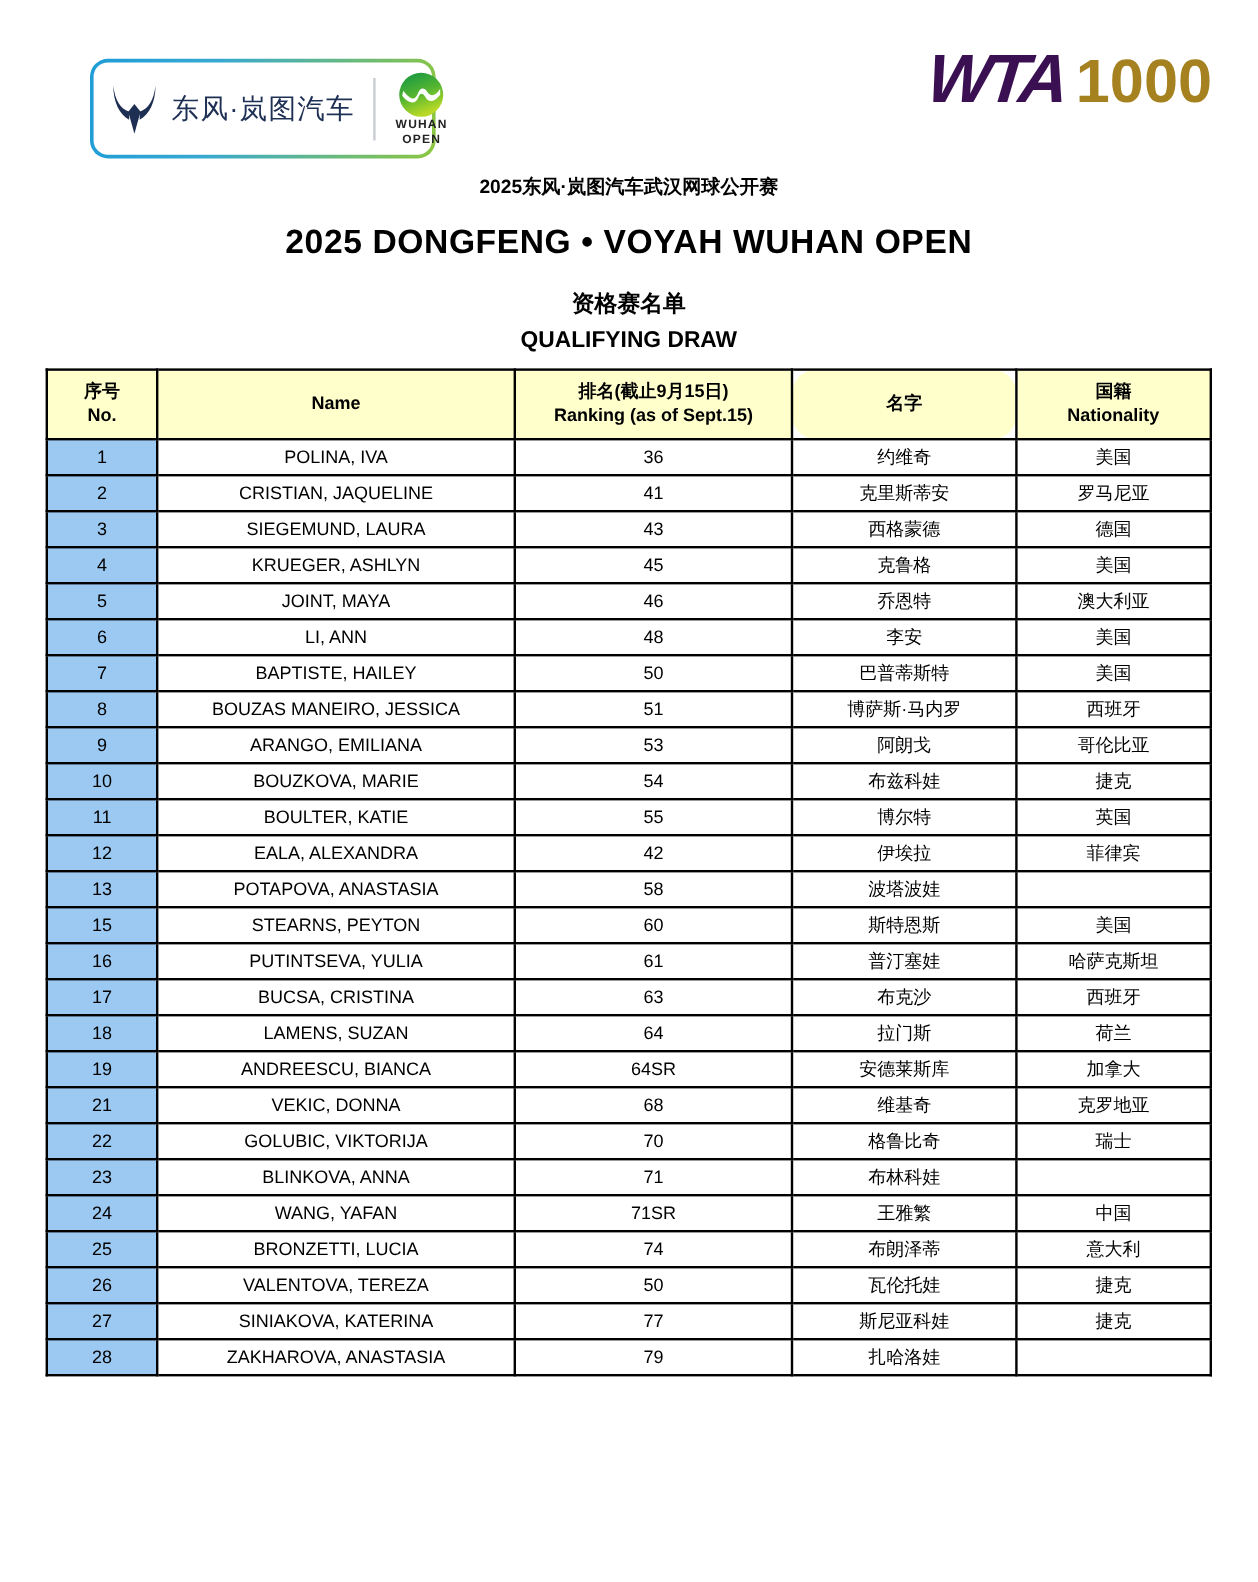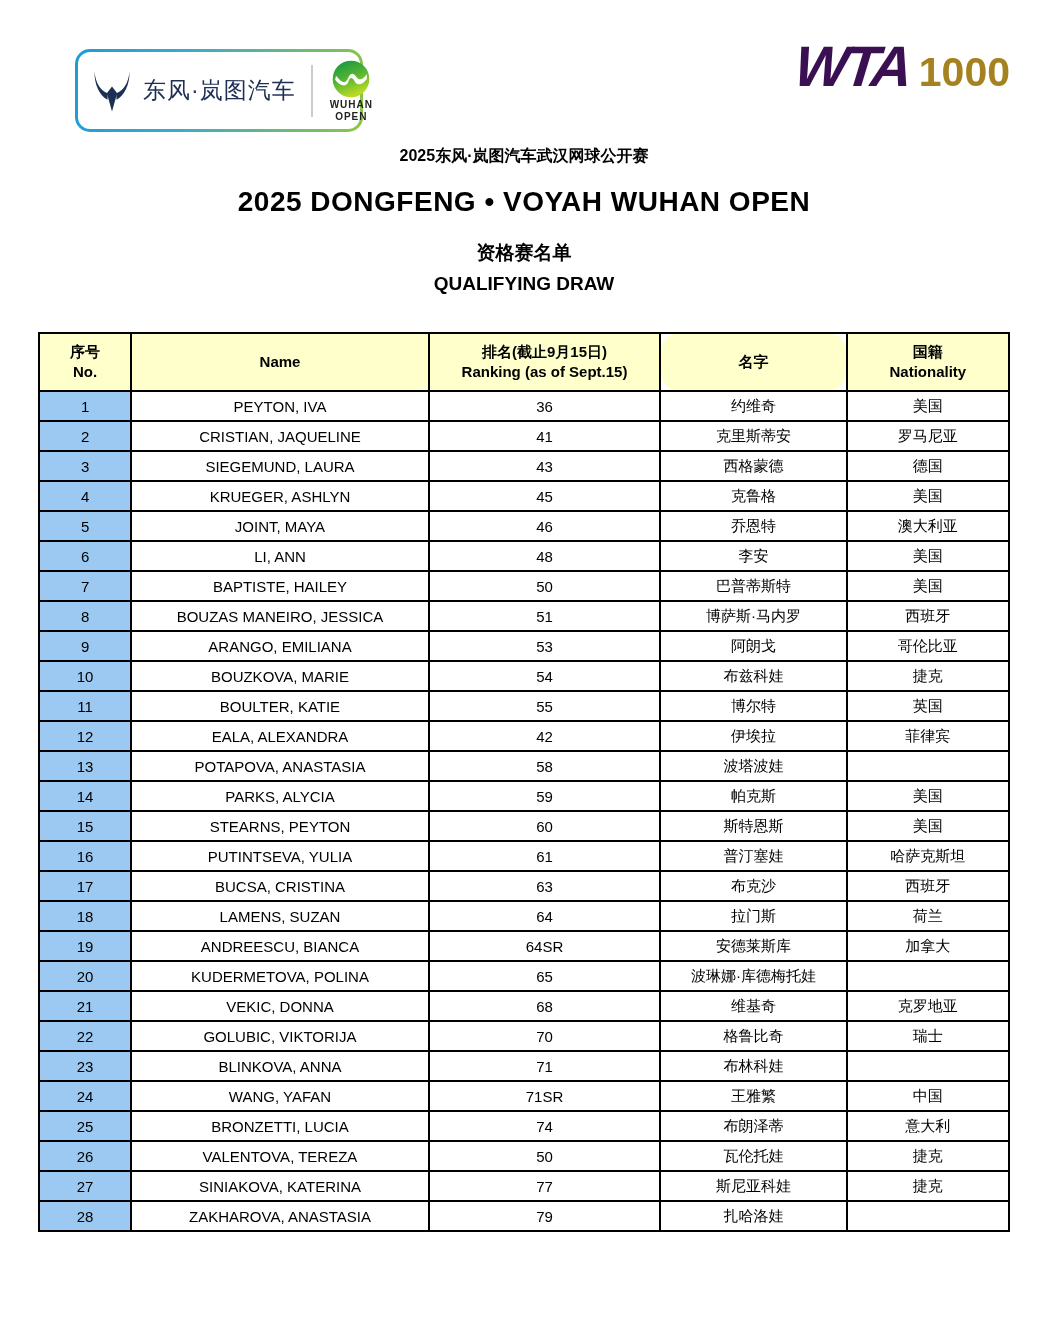--- a/index.html
+++ b/index.html
@@ -43,38 +43,37 @@
     display: flex; align-items: baseline;
     white-space: nowrap;
   }
   .wta-word {
     font-style: italic; font-weight: bold;
     font-size: 57px; letter-spacing: -4px;
     transform: skewX(-6deg);
     line-height: 1;
   }
   .wta-tier {
-    font-weight: 600; font-size: 41px;
+    font-weight: 600; font-size: 51px;
     letter-spacing: 0px; margin-left: 10px;
     line-height: 1;
   }
 
   
   .title-zh  { position: absolute; top: 146px; left: 0; width: 100%; text-align: center; font-size: 16px; font-weight: bold; }
   .title-en  { position: absolute; top: 186px; left: 0; width: 100%; text-align: center; font-size: 28px; font-weight: bold; letter-spacing: 0.5px; }
   .subtitle-zh { position: absolute; top: 240px; left: 0; width: 100%; text-align: center; font-size: 19px; font-weight: bold; }
   .subtitle-en { position: absolute; top: 273px; left: 0; width: 100%; text-align: center; font-size: 19px; font-weight: bold; }
 
   
   table.draw {
     position: absolute; left: 38px; top: 307px;
     width: 972px;
     border-collapse: collapse;
     table-layout: fixed;
-    margin-top: 25px;
   }
   table.draw th, table.draw td {
     border: 2px solid #000;
     text-align: center; vertical-align: middle;
     font-size: 15px;
     padding: 0 4px;
     overflow: hidden;
   }
   table.draw thead th {
     background: var(--header-bg, #FFFFCC);
@@ -160,21 +159,21 @@
         </th>
         <th class="col-nat">
           <div>国籍</div>
           <div>Nationality</div>
         </th>
       </tr>
     </thead>
     <tbody>
         <tr>
           <td class="col-no">1</td>
-          <td class="col-name">PEYTON, IVA</td>
+          <td class="col-name">POLINA, IVA</td>
           <td class="col-ranking">36</td>
           <td class="col-cnname">约维奇</td>
           <td class="col-nat">美国</td>
         </tr>
         <tr>
           <td class="col-no">2</td>
           <td class="col-name">CRISTIAN, JAQUELINE</td>
           <td class="col-ranking">41</td>
           <td class="col-cnname">克里斯蒂安</td>
           <td class="col-nat">罗马尼亚</td>
@@ -250,27 +249,20 @@
           <td class="col-nat">菲律宾</td>
         </tr>
         <tr>
           <td class="col-no">13</td>
           <td class="col-name">POTAPOVA, ANASTASIA</td>
           <td class="col-ranking">58</td>
           <td class="col-cnname">波塔波娃</td>
           <td class="col-nat"></td>
         </tr>
         <tr>
-          <td class="col-no">14</td>
-          <td class="col-name">PARKS, ALYCIA</td>
-          <td class="col-ranking">59</td>
-          <td class="col-cnname">帕克斯</td>
-          <td class="col-nat">美国</td>
-        </tr>
-        <tr>
           <td class="col-no">15</td>
           <td class="col-name">STEARNS, PEYTON</td>
           <td class="col-ranking">60</td>
           <td class="col-cnname">斯特恩斯</td>
           <td class="col-nat">美国</td>
         </tr>
         <tr>
           <td class="col-no">16</td>
           <td class="col-name">PUTINTSEVA, YULIA</td>
           <td class="col-ranking">61</td>
@@ -292,27 +284,20 @@
           <td class="col-nat">荷兰</td>
         </tr>
         <tr>
           <td class="col-no">19</td>
           <td class="col-name">ANDREESCU, BIANCA</td>
           <td class="col-ranking">64SR</td>
           <td class="col-cnname">安德莱斯库</td>
           <td class="col-nat">加拿大</td>
         </tr>
         <tr>
-          <td class="col-no">20</td>
-          <td class="col-name">KUDERMETOVA, POLINA</td>
-          <td class="col-ranking">65</td>
-          <td class="col-cnname">波琳娜·库德梅托娃</td>
-          <td class="col-nat"></td>
-        </tr>
-        <tr>
           <td class="col-no">21</td>
           <td class="col-name">VEKIC, DONNA</td>
           <td class="col-ranking">68</td>
           <td class="col-cnname">维基奇</td>
           <td class="col-nat">克罗地亚</td>
         </tr>
         <tr>
           <td class="col-no">22</td>
           <td class="col-name">GOLUBIC, VIKTORIJA</td>
           <td class="col-ranking">70</td>

